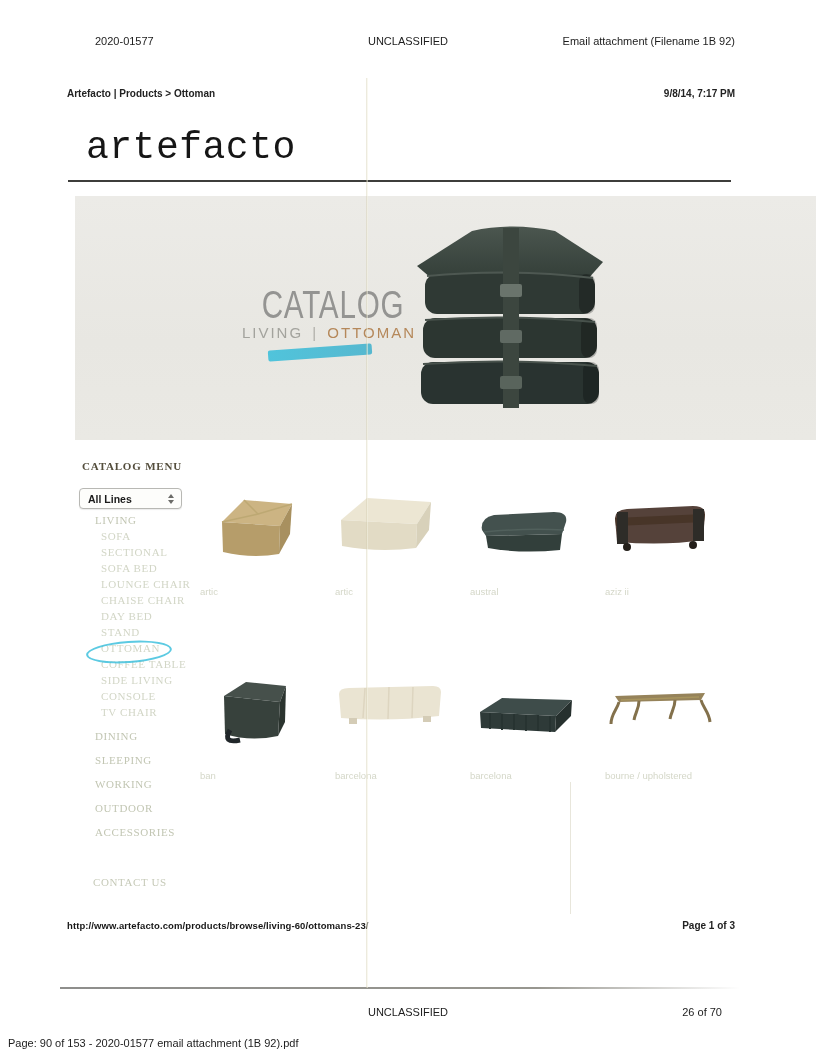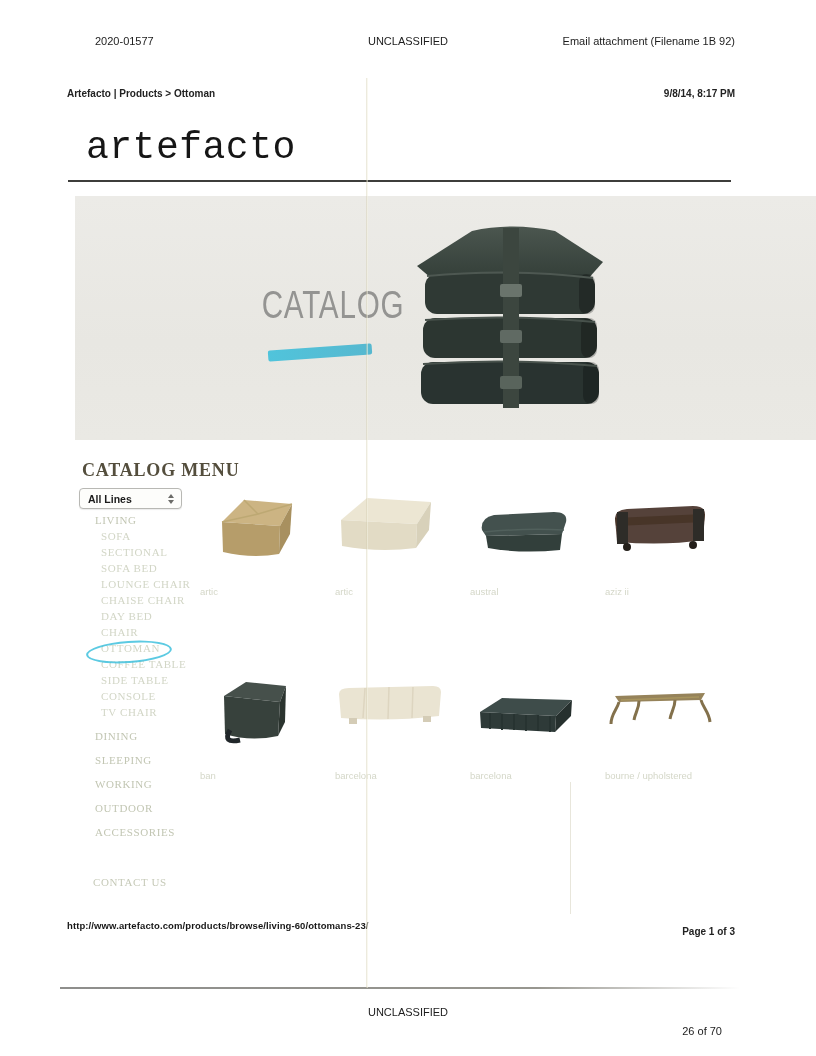--- a/index.html
+++ b/index.html
@@ -8,28 +8,28 @@
     font-family:"Liberation Sans",sans-serif;color:#1a1a1a;
   }
   .abs{position:absolute;}
 
   
   .doc-txt{font-size:11px;color:#1c1c1c;}
   .doc-header-left{left:95px;top:35px;}
   .doc-header-center{left:50%;top:35px;transform:translateX(-50%);}
   .doc-header-right{right:81px;top:35px;}
   .doc-footer-center{left:50%;top:1006px;transform:translateX(-50%);}
-  .doc-footer-right{right:94px;top:1006px;margin-top:19px;}
+  .doc-footer-right{right:94px;top:1006px;}
   .doc-filename{left:8px;top:1037px;font-size:11px;}
 
   
   .crumb{left:67px;top:88px;font-size:10px;font-weight:600;color:#222;}
   .stamp{right:81px;top:88px;font-size:10px;font-weight:600;color:#222;}
   .url-line{left:67px;top:920px;font-size:9.5px;font-weight:600;color:#171717;letter-spacing:.1px;}
-  .page-info{right:81px;top:920px;font-size:10px;font-weight:600;color:#222;margin-top:6px;}
+  .page-info{right:81px;top:920px;font-size:10px;font-weight:600;color:#222;}
   .bottom-rule{left:60px;top:987px;width:680px;height:2px;
     background:linear-gradient(to right,#8e8e8c 0%,#97968f 70%,rgba(160,158,150,0) 100%);}
 
   
   .logo{left:86px;top:126px;font-family:"Liberation Mono","DejaVu Sans Mono",monospace;
     font-size:38px;color:#161616;letter-spacing:0.5px;}
   .logo-rule{left:68px;top:180px;width:663px;height:2px;background:#3d3d3b;}
 
   
   .hero{left:75px;top:196px;width:786px;height:244px;
@@ -40,21 +40,21 @@
   .hero-sub{left:148px;top:128px;width:212px;text-align:center;font-size:15px;letter-spacing:2px;}
   .hero-sub .l{color:#a3a39d;}
   .hero-sub .s{color:#b0afa9;padding:0 3px;}
   .hero-sub .r{color:#b5885a;}
   .hero-highlight{left:193px;top:151px;width:104px;height:11px;border-radius:2px;
     background:linear-gradient(100deg,rgba(72,194,219,.95),rgba(38,168,201,.75));
     transform:rotate(-4deg);}
   .hero-img{left:312px;top:20px;}
 
   
-  .menu-title{left:82px;top:460px;font-family:"Liberation Serif",serif;font-size:18px;
+  .menu-title{left:82px;top:460px;font-family:"Liberation Serif",serif;font-size:11px;
     font-weight:600;color:#544e3d;letter-spacing:.8px;}
   .dropdown{left:79px;top:488px;width:101px;height:19px;background:#fdfdfb;
     border:1px solid #b8b8b4;border-radius:4px;box-shadow:0 1px 1px rgba(0,0,0,.08);
     display:flex;align-items:center;}
   .dropdown-label{font-size:10.5px;font-weight:700;color:#1b1b1b;padding-left:8px;flex:1;}
   .stepper{display:flex;flex-direction:column;align-items:center;justify-content:center;
     gap:2px;padding-right:7px;}
   .tri-up{width:0;height:0;border-left:3px solid transparent;border-right:3px solid transparent;
     border-bottom:4px solid #6b6b68;}
   .tri-dn{width:0;height:0;border-left:3px solid transparent;border-right:3px solid transparent;
@@ -89,27 +89,32 @@
 </head>
 <body>
 
 <div class="page">
 
   <span class="abs doc-txt doc-header-left">2020-01577</span>
   <span class="abs doc-txt doc-header-center">UNCLASSIFIED</span>
   <span class="abs doc-txt doc-header-right">Email attachment (Filename 1B 92)</span>
 
   <span class="abs crumb">Artefacto | Products &gt; Ottoman</span>
-  <span class="abs stamp">9/8/14, 8:17 PM</span>
+  <span class="abs stamp">9/8/14, 7:17 PM</span>
 
   <div class="abs logo">artefacto</div>
   <div class="abs logo-rule"></div>
 
   <div class="abs hero">
     <div class="abs hero-title">CATALOG</div>
+    <div class="abs hero-sub">
+      <span class="l">LIVING</span>
+      <span class="s">|</span>
+      <span class="r">OTTOMAN</span>
+    </div>
     <div class="abs hero-highlight"></div>
     <svg class="abs hero-img" width="250" height="200" viewBox="0 0 250 200">
       <defs>
         <linearGradient id="gTop" x1="0" y1="0" x2="0" y2="1">
           <stop offset="0" stop-color="#4b564f"></stop>
             <stop offset="1" stop-color="#333e38"></stop>
         </linearGradient>
       </defs>
       <path d="M30 50 L85 15 Q125 6 168 15 L216 46 L200 64 L44 62 Z" fill="url(#gTop)"></path>
       <rect x="38" y="58" width="170" height="40" rx="12" fill="#2f3934"></rect>
@@ -138,24 +143,24 @@
   </div>
 
   <div class="abs menu-list">
     <div class="menu-item group">LIVING</div>
     <div class="menu-item sub">SOFA</div>
     <div class="menu-item sub">SECTIONAL</div>
     <div class="menu-item sub">SOFA BED</div>
     <div class="menu-item sub">LOUNGE CHAIR</div>
     <div class="menu-item sub">CHAISE CHAIR</div>
     <div class="menu-item sub">DAY BED</div>
-    <div class="menu-item sub">CHAIR</div>
+    <div class="menu-item sub">STAND</div>
     <div class="menu-item sub">OTTOMAN</div>
     <div class="menu-item sub">COFFEE TABLE</div>
-    <div class="menu-item sub">SIDE TABLE</div>
+    <div class="menu-item sub">SIDE LIVING</div>
     <div class="menu-item sub">CONSOLE</div>
     <div class="menu-item sub">TV CHAIR</div>
     <div class="menu-item group gap">DINING</div>
     <div class="menu-item group gap">SLEEPING</div>
     <div class="menu-item group gap">WORKING</div>
     <div class="menu-item group gap">OUTDOOR</div>
     <div class="menu-item group gap">ACCESSORIES</div>
     <div class="menu-item group contact">CONTACT US</div>
   </div>
   <div class="abs ottoman-circle"></div>
@@ -219,14 +224,15 @@
 
   <span class="abs url-line">http://www.artefacto.com/products/browse/living-60/ottomans-23/</span>
   <span class="abs page-info">Page 1 of 3</span>
   <div class="abs bottom-rule"></div>
 
   <div class="abs fold"></div>
   <div class="abs fold2"></div>
 
   <span class="abs doc-txt doc-footer-center">UNCLASSIFIED</span>
   <span class="abs doc-txt doc-footer-right">26 of 70</span>
+  <span class="abs doc-txt doc-filename">Page: 90 of 153 - 2020-01577 email attachment (1B 92).pdf</span>
 
 </div>
 
 </body></html>

